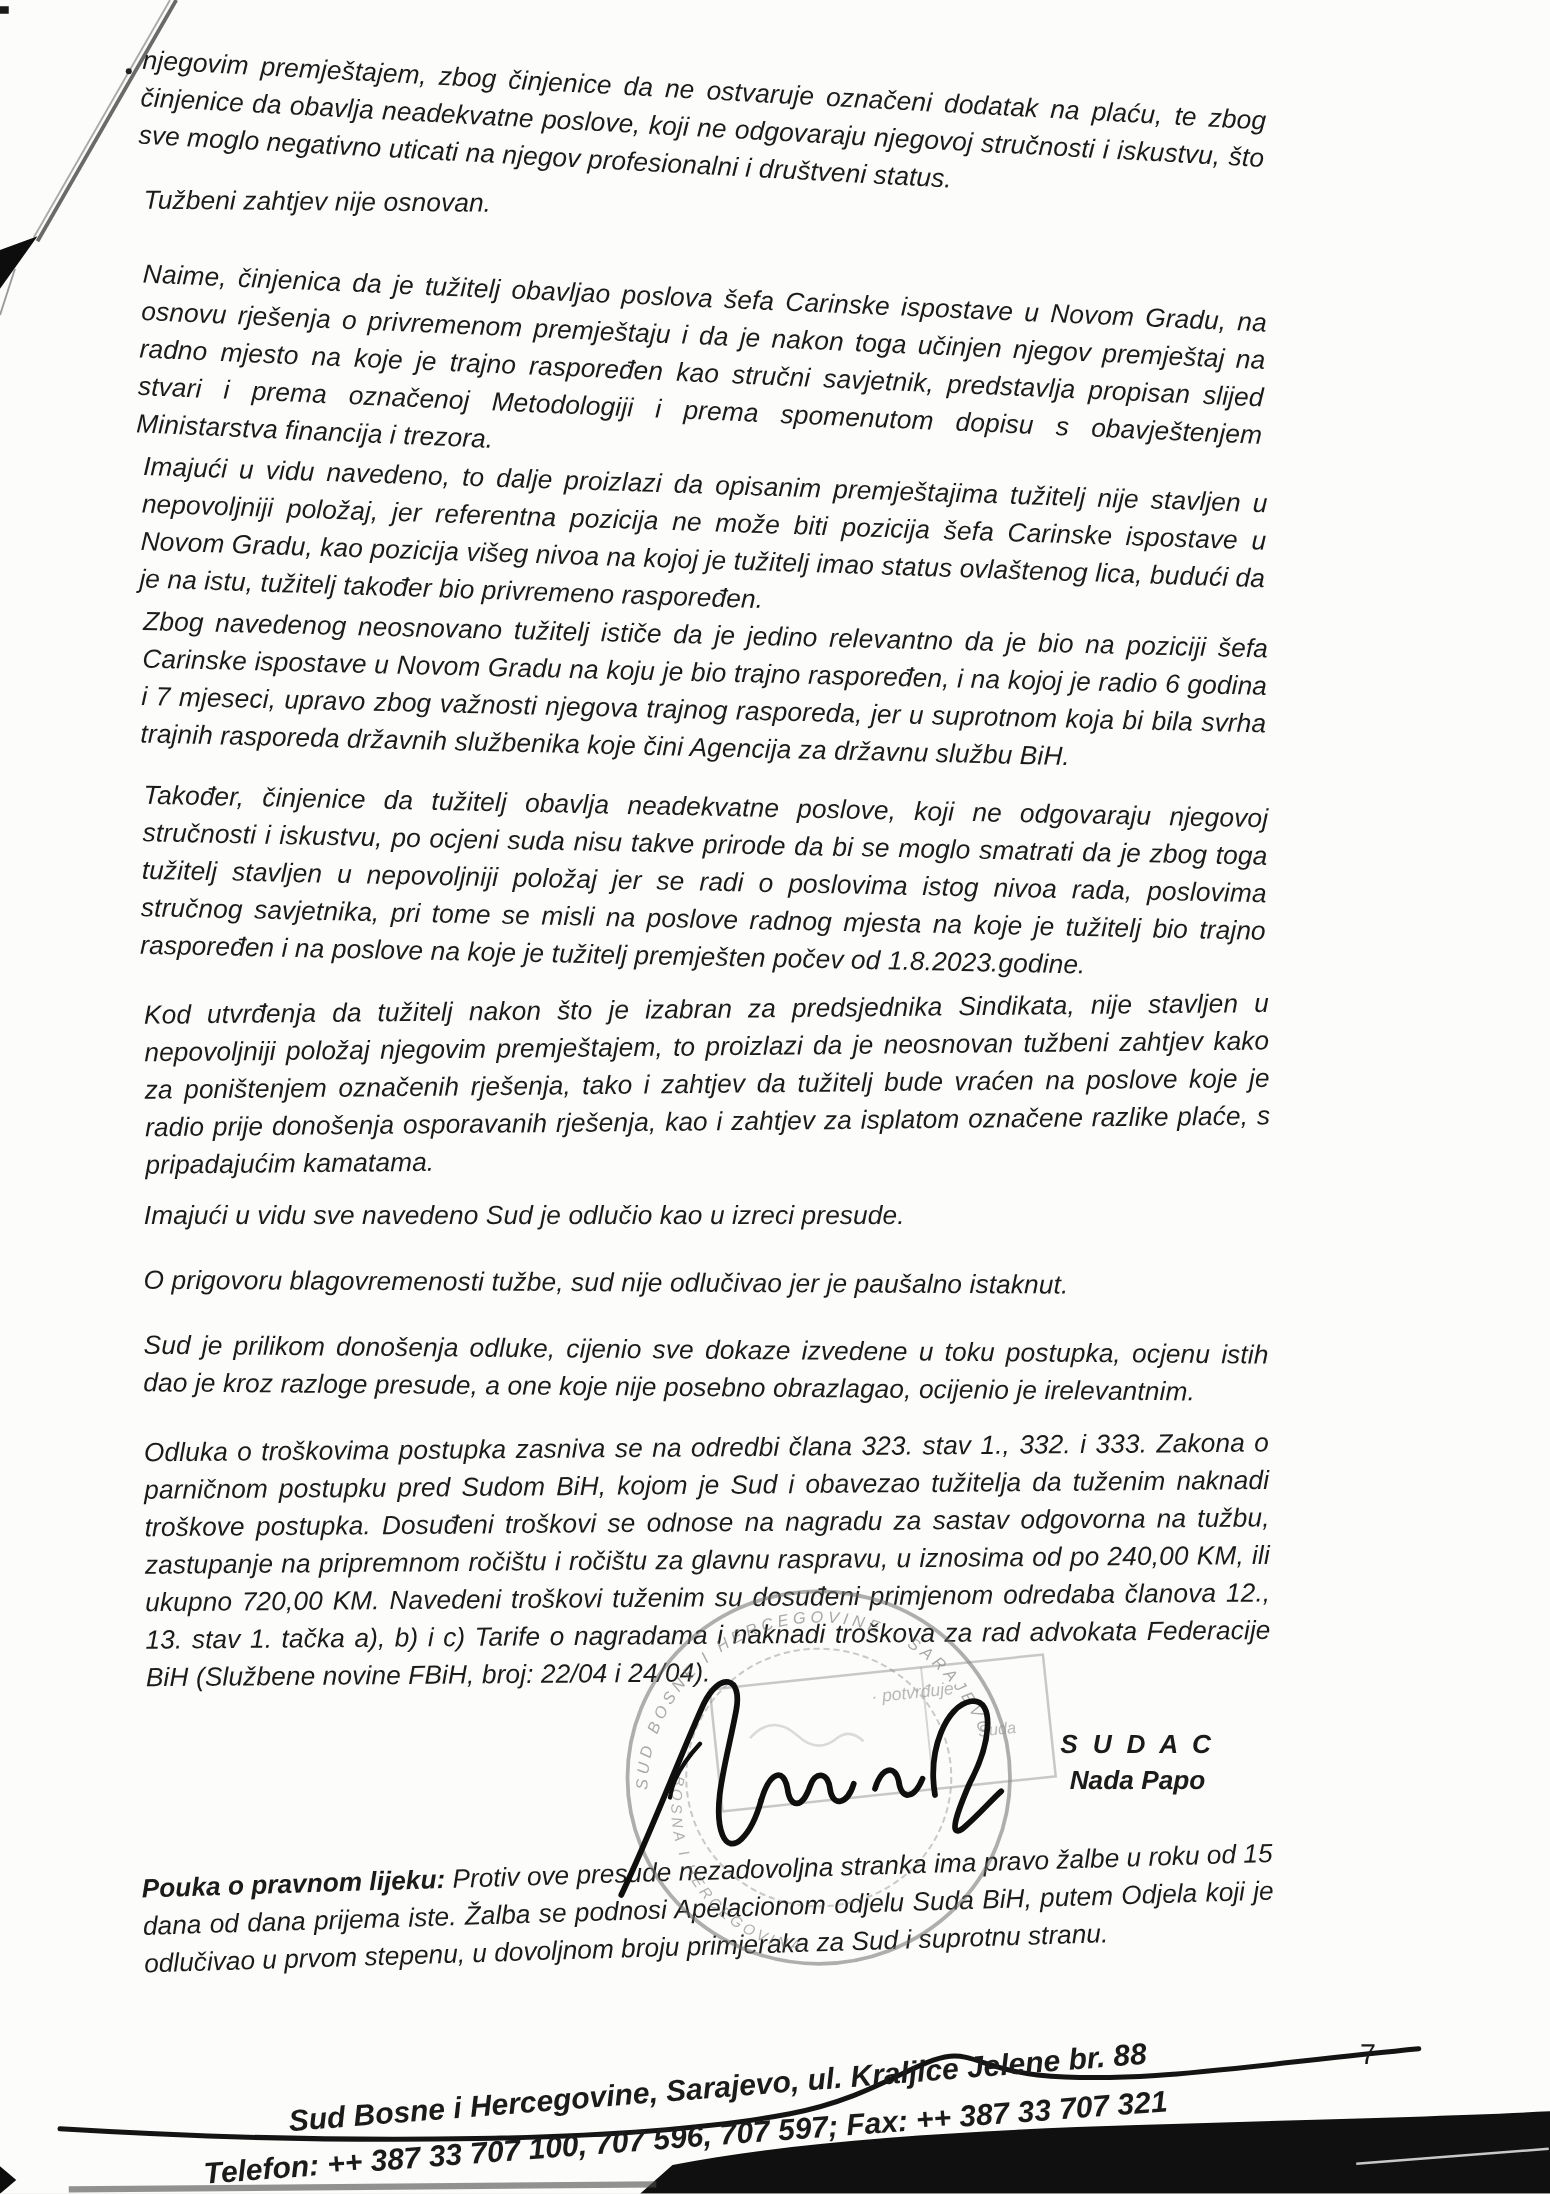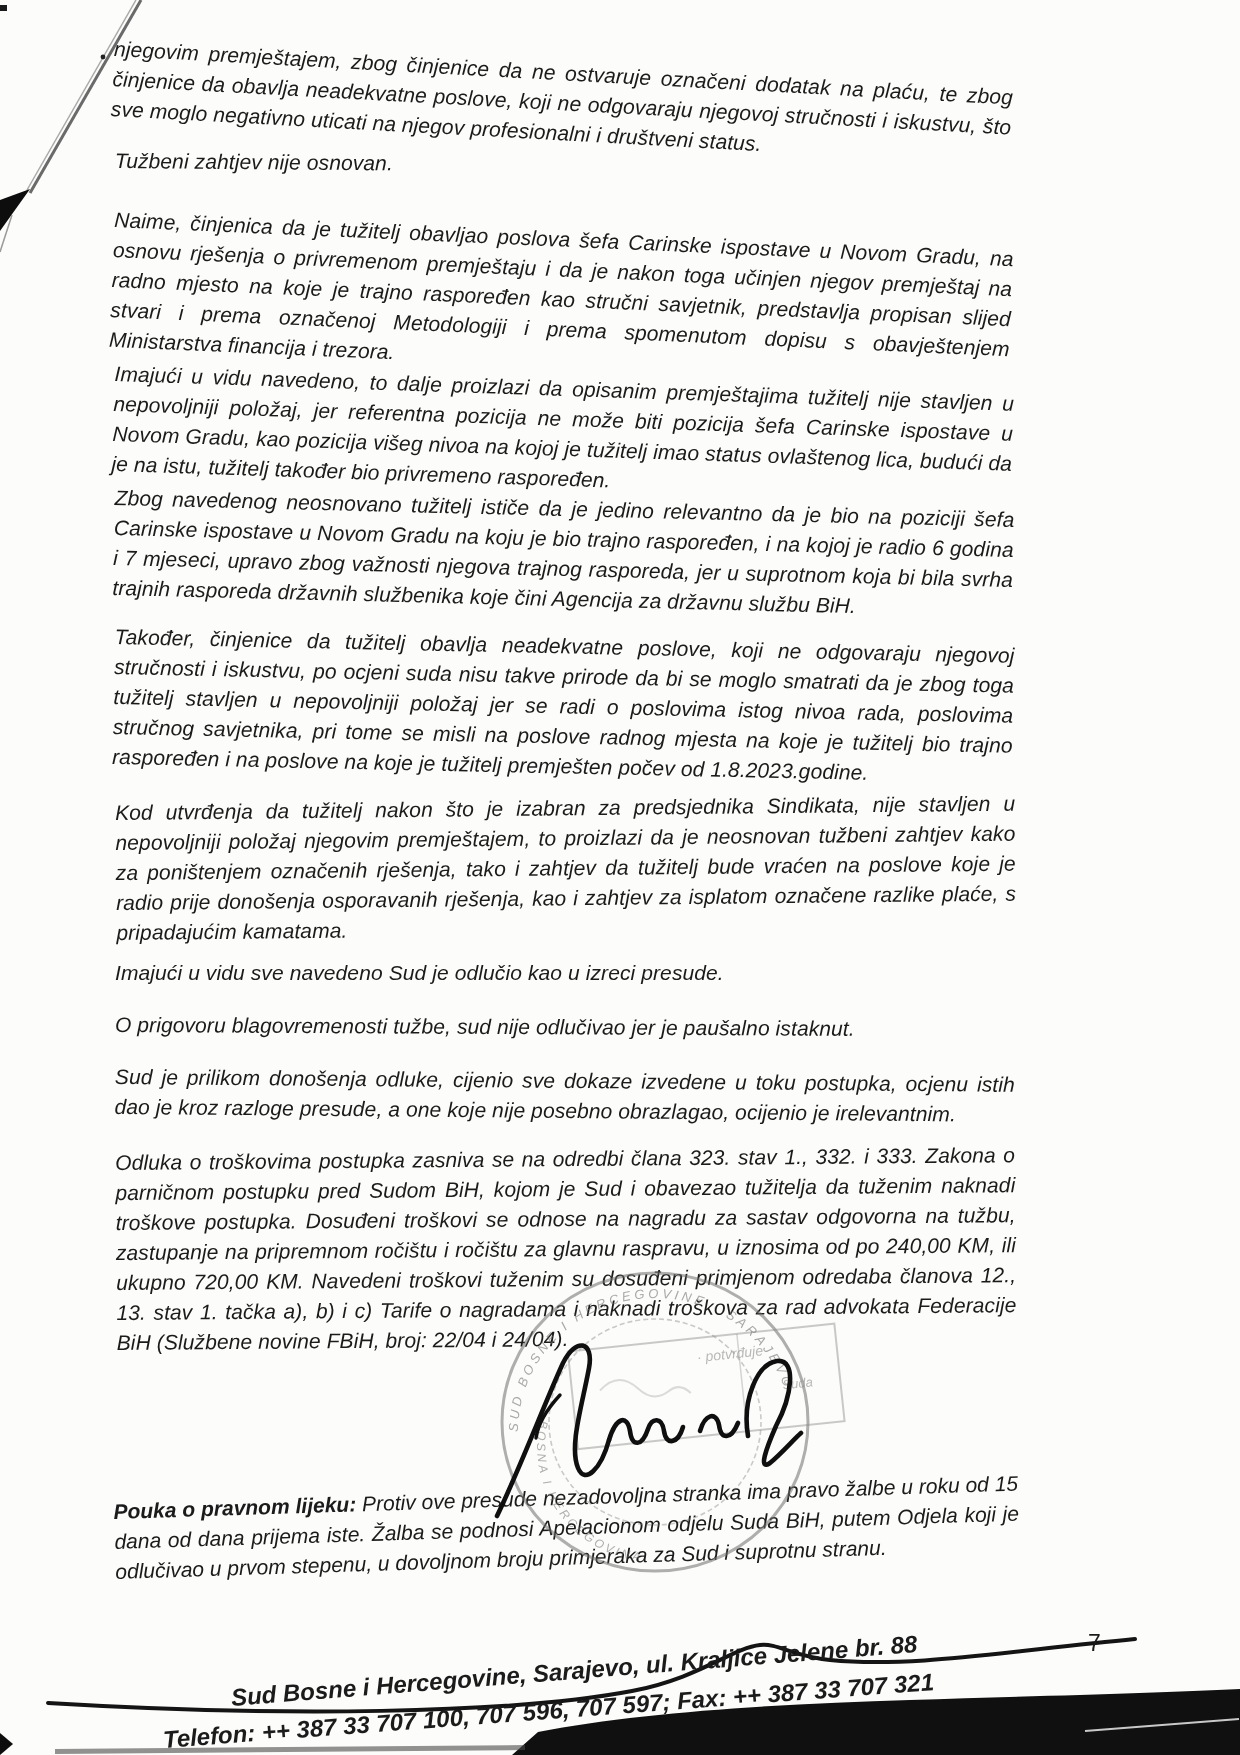--- a/index.html
+++ b/index.html
@@ -88,20 +88,24 @@
   <div class="para p3">Naime, činjenica da je tužitelj obavljao poslova šefa Carinske ispostave u Novom Gradu, na osnovu rješenja o privremenom premještaju i da je nakon toga učinjen njegov premještaj na radno mjesto na koje je trajno raspoređen kao stručni savjetnik, predstavlja propisan slijed stvari i prema označenoj Metodologiji i prema spomenutom dopisu s obavještenjem Ministarstva financija i trezora.</div>
   <div class="para p4">Imajući u vidu navedeno, to dalje proizlazi da opisanim premještajima tužitelj nije stavljen u nepovoljniji položaj, jer referentna pozicija ne može biti pozicija šefa Carinske ispostave u Novom Gradu, kao pozicija višeg nivoa na kojoj je tužitelj imao status ovlaštenog lica, budući da je na istu, tužitelj također bio privremeno raspoređen.</div>
   <div class="para p5">Zbog navedenog neosnovano tužitelj ističe da je jedino relevantno da je bio na poziciji šefa Carinske ispostave u Novom Gradu na koju je bio trajno raspoređen, i na kojoj je radio 6 godina i 7 mjeseci, upravo zbog važnosti njegova trajnog rasporeda, jer u suprotnom koja bi bila svrha trajnih rasporeda državnih službenika koje čini Agencija za državnu službu BiH.</div>
   <div class="para p6">Također, činjenice da tužitelj obavlja neadekvatne poslove, koji ne odgovaraju njegovoj stručnosti i iskustvu, po ocjeni suda nisu takve prirode da bi se moglo smatrati da je zbog toga tužitelj stavljen u nepovoljniji položaj jer se radi o poslovima istog nivoa rada, poslovima stručnog savjetnika, pri tome se misli na poslove radnog mjesta na koje je tužitelj bio trajno raspoređen i na poslove na koje je tužitelj premješten počev od 1.8.2023.godine.</div>
   <div class="para p7">Kod utvrđenja da tužitelj nakon što je izabran za predsjednika Sindikata, nije stavljen u nepovoljniji položaj njegovim premještajem, to proizlazi da je neosnovan tužbeni zahtjev kako za poništenjem označenih rješenja, tako i zahtjev da tužitelj bude vraćen na poslove koje je radio prije donošenja osporavanih rješenja, kao i zahtjev za isplatom označene razlike plaće, s pripadajućim kamatama.</div>
   <div class="para p8">Imajući u vidu sve navedeno Sud je odlučio kao u izreci presude.</div>
   <div class="para p9">O prigovoru blagovremenosti tužbe, sud nije odlučivao jer je paušalno istaknut.</div>
   <div class="para p10">Sud je prilikom donošenja odluke, cijenio sve dokaze izvedene u toku postupka, ocjenu istih dao je kroz razloge presude, a one koje nije posebno obrazlagao, ocijenio je irelevantnim.</div>
   <div class="para p11">Odluka o troškovima postupka zasniva se na odredbi člana 323. stav 1., 332. i 333. Zakona o parničnom postupku pred Sudom BiH, kojom je Sud i obavezao tužitelja da tuženim naknadi troškove postupka. Dosuđeni troškovi se odnose na nagradu za sastav odgovorna na tužbu, zastupanje na pripremnom ročištu i ročištu za glavnu raspravu, u iznosima od po 240,00 KM, ili ukupno 720,00 KM. Navedeni troškovi tuženim su dosuđeni primjenom odredaba članova 12., 13. stav 1. tačka a), b) i c) Tarife o nagradama i naknadi troškova za rad advokata Federacije BiH (Službene novine FBiH, broj: 22/04 i 24/04).</div>
 
+  <div class="sig-block">
+    <div class="sig-title">S U D A C</div>
+    <div class="sig-name">Nada Papo</div>
+  </div>
 
   <div class="pouka"><span class="lbl">Pouka o pravnom lijeku:</span><span> Protiv ove presude nezadovoljna stranka ima pravo žalbe u roku od 15 dana od dana prijema iste. Žalba se podnosi Apelacionom odjelu Suda BiH, putem Odjela koji je odlučivao u prvom stepenu, u dovoljnom broju primjeraka za Sud i suprotnu stranu.</span></div>
 
   <div class="page-number">7</div>
 
   <div class="footer-line footer-1">Sud Bosne i Hercegovine, Sarajevo, ul. Kraljice Jelene br. 88</div>
   <div class="footer-line footer-2">Telefon: ++ 387 33 707 100, 707 596, 707 597; Fax: ++ 387 33 707 321</div>
 
   <svg class="overlay" width="1240" height="1755" viewBox="0 0 1240 1755">
     <defs>

